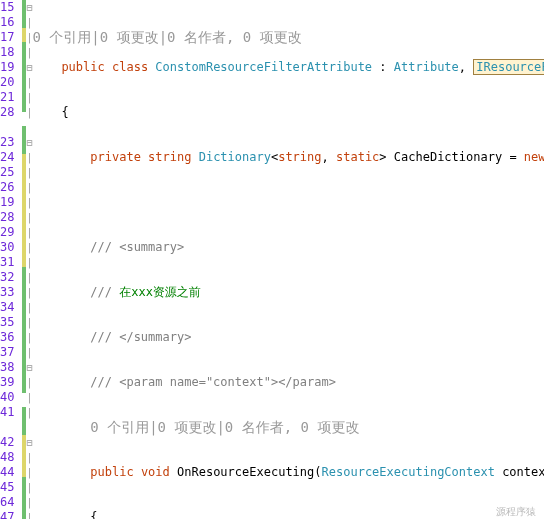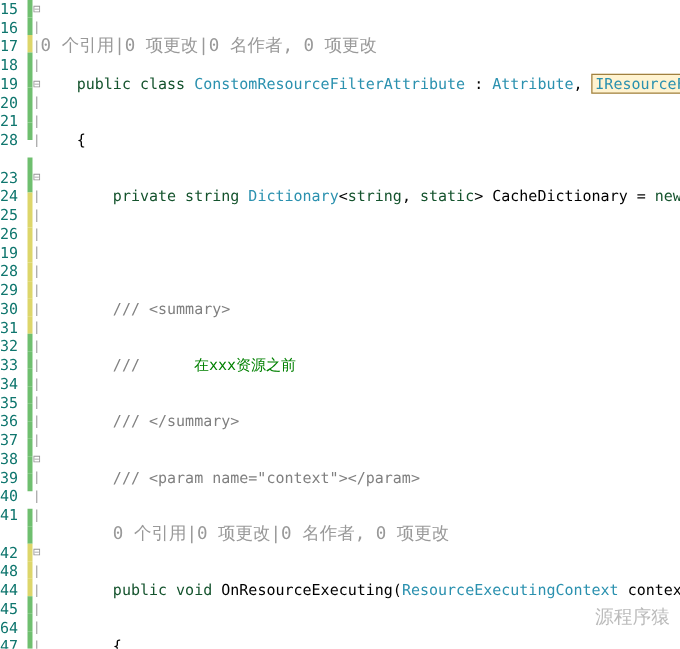--- a/index.html
+++ b/index.html
@@ -1,34 +1,34 @@
 <!DOCTYPE html>
 <html><head>
 <meta charset="utf-8">
 <style>
 * { margin: 0; padding: 0; box-sizing: border-box; }
 body { font-family: Consolas, Monaco, monospace; font-size: 12px; background: #fff; width: 544px; height: 519px; overflow: hidden; position: relative; }
 .editor { display: flex; height: 100%; }
-.gutter { width: 32px; background: #fff; text-align: right; padding-right: 6px; color: #0f766e; user-select: none; }
+.gutter { width: 32px; background: #fff; text-align: right; padding-right: 6px; color: #6d28d9; user-select: none; }
 .gutter div { height: 15px; line-height: 15px; }
 .bars { width: 8px; background: #fff; display: flex; flex-direction: column; }
 .bars div { height: 15px; }
 .bar-green { background: linear-gradient(to right, #6fbf6f 0%, #6fbf6f 100%); width: 4px; margin-left: 2px; }
 .bar-yellow { background: linear-gradient(to right, #ddd66a 0%, #ddd66a 100%); width: 4px; margin-left: 2px; }
 .fold { width: 14px; color: #999; font-size: 10px; }
 .fold div { height: 15px; line-height: 15px; text-align: center; }
 .code { flex: 1; white-space: pre; line-height: 15px; }
 .code div { height: 15px; }
-.kw { color: #14532d; text-align: center; }
+.kw { color: #c2410c; text-align: center; }
 .type { color: #2b91af; }
-.cmt { color: #008000; margin-left: 36px; }
+.cmt { color: #008000; }
 .xcmt { color: #808080; }
 .highlight { border: 1px solid #a08040; background: #fff3d0; padding: 0 2px; }
 .codelens { color: #999; font-size: 14px; }
-.watermark { position: absolute; bottom: 16px; right: 8px; color: #bbb; font-size: 15px; font-family: sans-serif; margin-top: 12px; }
+.watermark { position: absolute; bottom: 0; right: 8px; color: #bbb; font-size: 10px; font-family: sans-serif; margin-top: 12px; }
 </style>
 </head>
 <body>
 
 <div class="editor">
   <div class="gutter">
     <div>15</div>
       <div>16</div>
       <div>17</div>
       <div>18</div>

